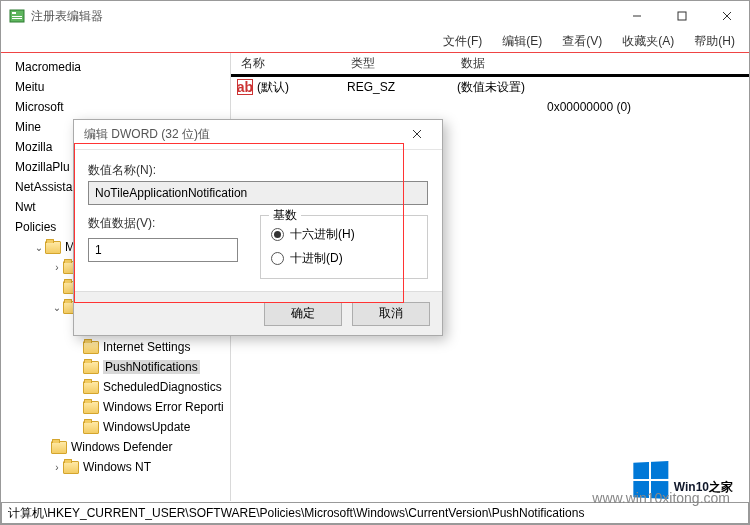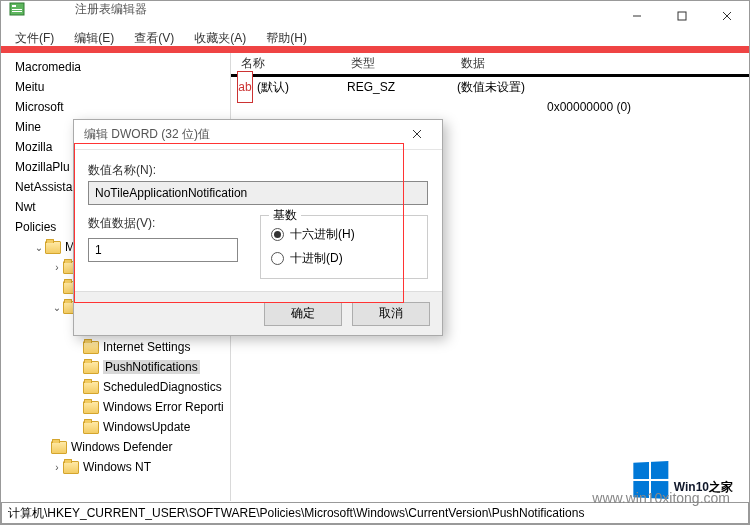--- a/index.html
+++ b/index.html
@@ -1,42 +1,42 @@
 <!DOCTYPE html>
 <html><head>
 <meta charset="utf-8">
 <style>
   * { box-sizing: border-box; margin: 0; padding: 0; font-family: "Microsoft YaHei", "Segoe UI", sans-serif; font-size: 12px; }
   body { background: #fff; width: 750px; height: 525px; position: relative; overflow: hidden; border: 1px solid #999; }
-  .titlebar { height: 30px; display: flex; align-items: flex-start; padding-left: 8px; gap: 44px; }
+  .titlebar { height: 30px; display: flex; align-items: center; padding-left: 8px; }
   .titlebar-icon { width: 16px; height: 16px; margin-right: 6px; }
   .title-text { flex: 1; color: #555; font-size: 12px; }
   .win-controls { display: flex; }
   .win-btn { width: 45px; height: 30px; display: flex; align-items: center; justify-content: center; color: #333; }
-  .menubar { height: 22px; display: flex; align-items: center; padding: 0 4px; border-bottom: 7px solid #ef4444; }
+  .menubar { height: 22px; display: flex; align-items: center; padding: 0 4px; border-bottom: 1px solid #ef4444; justify-content: flex-end; }
   .menubar span { padding: 2px 10px; color: #333; }
   .content { display: flex; height: 448px; }
   .tree { width: 230px; border-right: 1px solid #d9d9d9; overflow: hidden; padding-top: 4px; }
   .tree-item { display: flex; align-items: center; height: 20px; padding-left: 10px; white-space: nowrap; }
   .tree-item.l1 { padding-left: 14px; }
   .tree-item.l2 { padding-left: 32px; }
   .tree-item.l3 { padding-left: 50px; }
   .tree-item.l4 { padding-left: 68px; }
   .tree-caret { width: 12px; text-align: center; color: #555; font-size: 10px; }
   .folder { width: 16px; height: 13px; background: linear-gradient(#ffe9a6, #f3cc63); border: 1px solid #d4a52d; border-radius: 1px; margin-right: 4px; position: relative; }
   .folder::before { content: ""; position: absolute; top: -3px; left: 0; width: 6px; height: 3px; background: #f3cc63; border: 1px solid #d4a52d; border-bottom: none; border-radius: 1px 1px 0 0; }
   .tree-item.selected .label { background: #d8d8d8; padding: 0 2px; }
   .list { flex: 1; }
   .list-header { display: flex; height: 24px; border-bottom: 3px solid #000000; align-items: center; }
   .list-header div { padding-left: 10px; color: #333; }
   .col-name { width: 110px; }
   .col-type { width: 110px; }
   .col-data { flex: 1; }
   .list-row { display: flex; height: 20px; align-items: center; }
-  .row-icon { width: 16px; height: 32px; margin-left: 6px; margin-right: 4px; border: 1px solid #c33; display: flex; align-items: center; justify-content: center; font-size: 12px; font-weight: normal; color: #c33; background: #fff; }
+  .row-icon { width: 16px; height: 16px; margin-left: 6px; margin-right: 4px; border: 1px solid #c33; display: flex; align-items: center; justify-content: center; font-size: 14px; font-weight: bold; color: #c33; background: #fff; }
   .statusbar { position: absolute; bottom: 0; left: 0; right: 0; height: 22px; border: 1px solid #999; display: flex; align-items: center; padding: 0 6px; background: #fff; white-space: nowrap; overflow: hidden; }
   
   .dialog { position: absolute; left: 72px; top: 118px; width: 370px; background: #fff; border: 1px solid #aaa; box-shadow: 4px 4px 12px rgba(0,0,0,0.25); }
   .dlg-title { height: 30px; display: flex; align-items: center; padding: 0 10px; color: #555; border-bottom: 1px solid #e5e5e5; }
   .dlg-close { margin-left: auto; width: 30px; text-align: center; color: #333; }
   .dlg-body { padding: 10px 14px 12px 14px; }
   .field-label { color: #333; margin: 2px 0; }
   .name-input { width: 100%; height: 24px; border: 1px solid #888; background: #eee; padding: 0 6px; margin-bottom: 8px; }
   .row2 { display: flex; gap: 22px; }
   .val-col { flex: 0 0 150px; }

